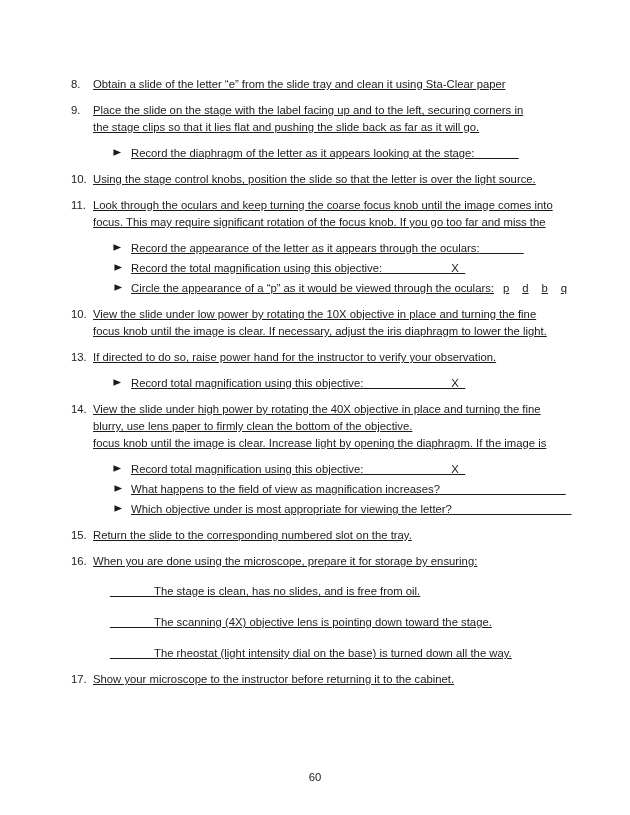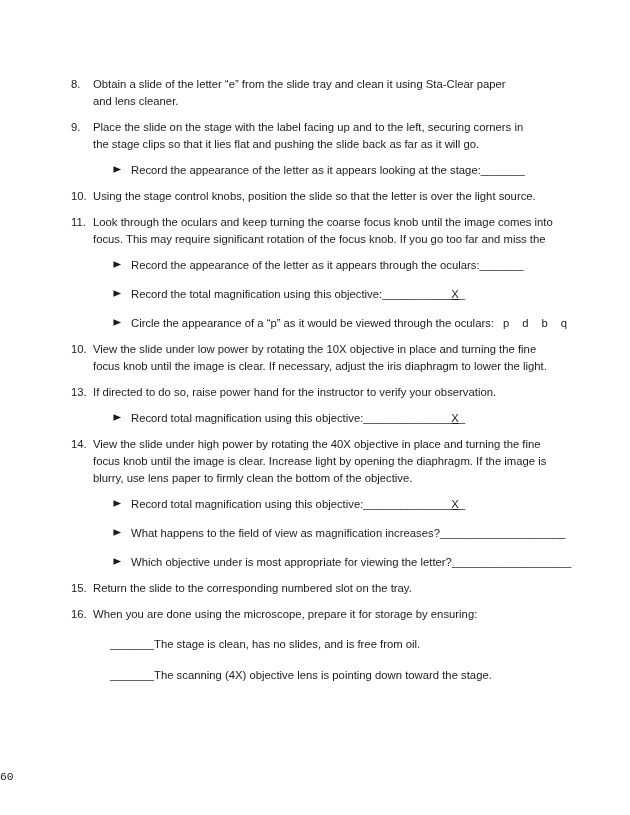--- a/index.html
+++ b/index.html
@@ -9,59 +9,58 @@
     background:#ffffff;
     font-family:"Liberation Sans", sans-serif;
     font-size:11.3px;
     line-height:17px;
     color:#1c1c1c;
     overflow:hidden;
   }
   .content{position:absolute;top:76px;left:71px;width:500px;}
   .item{display:flex;margin-bottom:9px;}
   .num{flex:0 0 22px;}
-  .body{flex:1;min-width:0;}
+  .body{flex:1;min-width:0;text-decoration:underline;}
   .line{white-space:nowrap;}
   .bullets{margin-top:9px;}
   .bullet{display:flex;align-items:baseline;margin-left:20px;white-space:nowrap;}
-  .bullet + .bullet{margin-top:12px;}
+  .bullet + .bullet{margin-top:3px;text-align:right;}
   .arrow{flex:0 0 auto;width:10px;margin-right:8px;position:relative;top:0;}
   .arrow svg{display:inline-block;vertical-align:baseline;}
   .blank{letter-spacing:0;}
   .xlabel{text-decoration:underline;}
   .opts{margin-left:9px;}
   .opt{margin-right:13px;}
   .checklist{margin-top:13px;}
   .check{margin-left:17px;white-space:nowrap;}
   .check + .check{margin-top:14px;}
-  .page-number{position:absolute;left:0;right:0;bottom:29px;text-align:left;font-family:Liberation Mono, monospace;}
+  .page-number{position:absolute;left:0;right:0;bottom:29px;text-align:center;}
 </style>
 </head>
 <body>
 
 <div class="page">
   <div class="content">
       <div class="item">
         <span class="num">8.</span>
         <div class="body">
           <div class="line">Obtain a slide of the letter “e” from the slide tray and clean it using Sta-Clear paper</div>
-          <div class="line">and lens cleaner.</div>
         </div>
       </div>
       <div class="item">
         <span class="num">9.</span>
         <div class="body">
           <div class="line">Place the slide on the stage with the label facing up and to the left, securing corners in</div>
           <div class="line">the stage clips so that it lies flat and pushing the slide back as far as it will go.</div>
           <div class="bullets">
             <div class="bullet">
               <span class="arrow"><svg width="9" height="9" viewBox="0 0 10 10" aria-hidden="true">
                   <path d="M0.5 1.5 L9 5 L0.5 8.5 Z" fill="#1c1c1c"></path>
                 </svg></span>
-              <span class="bcontent"><span class="btext">Record the appearance of the letter as it appears looking at the stage:</span><span class="blank">_______</span></span>
+              <span class="bcontent"><span class="btext">Record the diaphragm of the letter as it appears looking at the stage:</span><span class="blank">_______</span></span>
             </div>
           </div>
         </div>
       </div>
       <div class="item">
         <span class="num">10.</span>
         <div class="body">
           <div class="line">Using the stage control knobs, position the slide so that the letter is over the light source.</div>
         </div>
       </div>
@@ -110,22 +109,22 @@
                 </svg></span>
               <span class="bcontent"><span class="btext">Record total magnification using this objective:</span><span class="blank">______________</span><span class="xlabel">X</span><span class="blank">_</span></span>
             </div>
           </div>
         </div>
       </div>
       <div class="item">
         <span class="num">14.</span>
         <div class="body">
           <div class="line">View the slide under high power by rotating the 40X objective in place and turning the fine</div>
+          <div class="line">blurry, use lens paper to firmly clean the bottom of the objective.</div>
           <div class="line">focus knob until the image is clear. Increase light by opening the diaphragm. If the image is</div>
-          <div class="line">blurry, use lens paper to firmly clean the bottom of the objective.</div>
           <div class="bullets">
             <div class="bullet">
               <span class="arrow"><svg width="9" height="9" viewBox="0 0 10 10" aria-hidden="true">
                   <path d="M0.5 1.5 L9 5 L0.5 8.5 Z" fill="#1c1c1c"></path>
                 </svg></span>
               <span class="bcontent"><span class="btext">Record total magnification using this objective:</span><span class="blank">______________</span><span class="xlabel">X</span><span class="blank">_</span></span>
             </div>
             <div class="bullet">
               <span class="arrow"><svg width="9" height="9" viewBox="0 0 10 10" aria-hidden="true">
                   <path d="M0.5 1.5 L9 5 L0.5 8.5 Z" fill="#1c1c1c"></path>
@@ -147,18 +146,25 @@
           <div class="line">Return the slide to the corresponding numbered slot on the tray.</div>
         </div>
       </div>
       <div class="item">
         <span class="num">16.</span>
         <div class="body">
           <div class="line">When you are done using the microscope, prepare it for storage by ensuring:</div>
           <div class="checklist">
             <div class="check"><span class="cblank">_______</span><span class="ctext">The stage is clean, has no slides, and is free from oil.</span></div>
             <div class="check"><span class="cblank">_______</span><span class="ctext">The scanning (4X) objective lens is pointing down toward the stage.</span></div>
+            <div class="check"><span class="cblank">_______</span><span class="ctext">The rheostat (light intensity dial on the base) is turned down all the way.</span></div>
           </div>
+        </div>
+      </div>
+      <div class="item">
+        <span class="num">17.</span>
+        <div class="body">
+          <div class="line">Show your microscope to the instructor before returning it to the cabinet.</div>
         </div>
       </div>
     </div>
   <div class="page-number">60</div>
 </div>
 
 </body></html>

